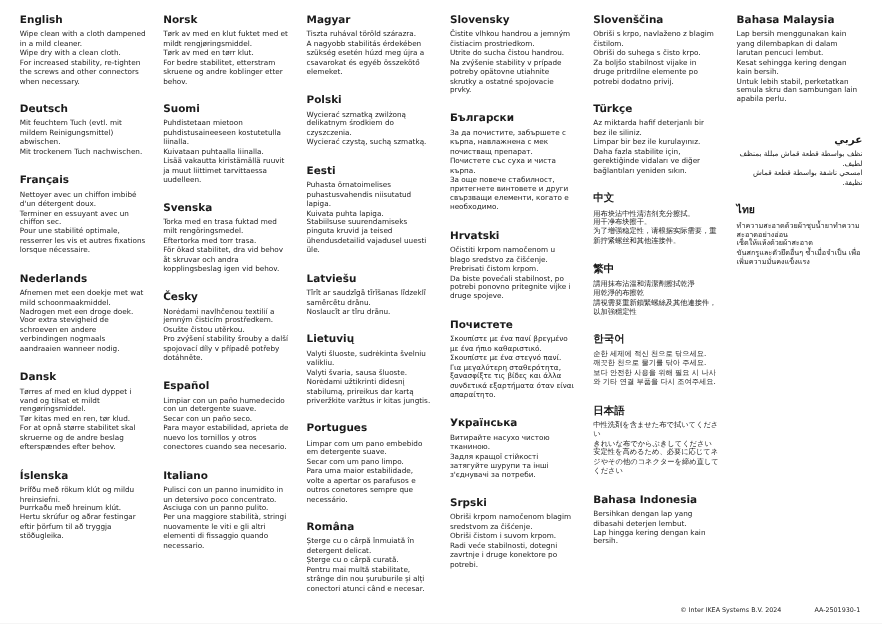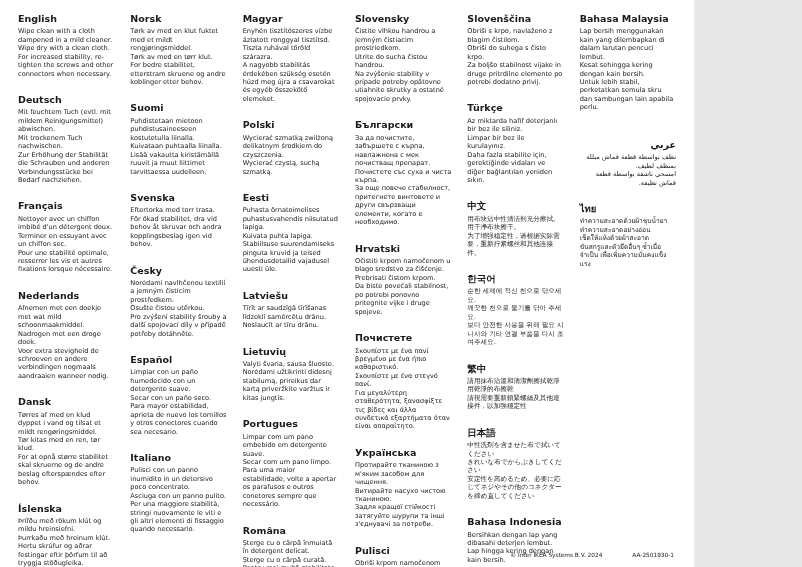--- a/index.html
+++ b/index.html
@@ -3,21 +3,21 @@
 <meta charset="utf-8">
 <title>Care Instructions</title>
 <style>
   html, body {
     margin: 0;
     padding: 0;
     background: #e8e8e8;
   }
   .page {
     position: relative;
-    width: 694px;
+    width: 802px;
     height: 567px;
     background: #ffffff;
     box-sizing: border-box;
     padding: 14px 18px 20px 18px;
     overflow: hidden;
     font-family: "DejaVu Sans", "Liberation Sans", sans-serif;
     color: #1a1a1a;
   }
   .grid {
     display: grid;
@@ -67,21 +67,20 @@
         <section class="section">
           <h2 class="lang-title">English</h2>
           <p class="line">Wipe clean with a cloth dampened in a mild cleaner.</p>
           <p class="line">Wipe dry with a clean cloth.</p>
           <p class="line">For increased stability, re-tighten the screws and other connectors when necessary.</p>
         </section>
         <section class="section">
           <h2 class="lang-title">Deutsch</h2>
           <p class="line">Mit feuchtem Tuch (evtl. mit mildem Reinigungsmittel) abwischen.</p>
           <p class="line">Mit trockenem Tuch nachwischen.</p>
-          <p class="line">Zur Erhöhung der Stabilität die Schrauben und anderen Verbindungsstücke bei Bedarf nachziehen.</p>
         </section>
         <section class="section">
           <h2 class="lang-title">Français</h2>
           <p class="line">Nettoyer avec un chiffon imbibé d'un détergent doux.</p>
           <p class="line">Terminer en essuyant avec un chiffon sec.</p>
           <p class="line">Pour une stabilité optimale, resserrer les vis et autres fixations lorsque nécessaire.</p>
         </section>
         <section class="section">
           <h2 class="lang-title">Nederlands</h2>
           <p class="line">Afnemen met een doekje met wat mild schoonmaakmiddel.</p>
@@ -109,20 +108,21 @@
           <p class="line">For bedre stabilitet, etterstram skruene og andre koblinger etter behov.</p>
         </section>
         <section class="section">
           <h2 class="lang-title">Suomi</h2>
           <p class="line">Puhdistetaan mietoon puhdistusaineeseen kostutetulla liinalla.</p>
           <p class="line">Kuivataan puhtaalla liinalla.</p>
           <p class="line">Lisää vakautta kiristämällä ruuvit ja muut liittimet tarvittaessa uudelleen.</p>
         </section>
         <section class="section">
           <h2 class="lang-title">Svenska</h2>
+          <p class="line">Torka med en trasa fuktad med milt rengöringsmedel.</p>
           <p class="line">Eftertorka med torr trasa.</p>
           <p class="line">För ökad stabilitet, dra vid behov åt skruvar och andra kopplingsbeslag igen vid behov.</p>
         </section>
         <section class="section">
           <h2 class="lang-title">Česky</h2>
           <p class="line">Norėdami navlhčenou textilií a jemným čisticím prostředkem.</p>
           <p class="line">Osušte čistou utěrkou.</p>
           <p class="line">Pro zvýšení stability šrouby a další spojovací díly v případě potřeby dotáhněte.</p>
         </section>
         <section class="section">
@@ -134,21 +134,20 @@
         <section class="section">
           <h2 class="lang-title">Italiano</h2>
           <p class="line">Pulisci con un panno inumidito in un detersivo poco concentrato.</p>
           <p class="line">Asciuga con un panno pulito.</p>
           <p class="line">Per una maggiore stabilità, stringi nuovamente le viti e gli altri elementi di fissaggio quando necessario.</p>
         </section>
       </div>
       <div class="column">
         <section class="section">
           <h2 class="lang-title">Magyar</h2>
-          <p class="line">Enyhén tisztítószeres vízbe áztatott ronggyal tisztítsd.</p>
           <p class="line">Tiszta ruhával töröld szárazra.</p>
           <p class="line">A nagyobb stabilitás érdekében szükség esetén húzd meg újra a csavarokat és egyéb összekötő elemeket.</p>
         </section>
         <section class="section">
           <h2 class="lang-title">Polski</h2>
           <p class="line">Wycierać szmatką zwilżoną delikatnym środkiem do czyszczenia.</p>
           <p class="line">Wycierać czystą, suchą szmatką.</p>
         </section>
         <section class="section">
           <h2 class="lang-title">Eesti</h2>
@@ -156,20 +155,21 @@
           <p class="line">Kuivata puhta lapiga.</p>
           <p class="line">Stabiilsuse suurendamiseks pinguta kruvid ja teised ühendusdetailid vajadusel uuesti üle.</p>
         </section>
         <section class="section">
           <h2 class="lang-title">Latviešu</h2>
           <p class="line">Tīrīt ar saudzīgā tīrīšanas līdzeklī samērcētu drānu.</p>
           <p class="line">Noslaucīt ar tīru drānu.</p>
         </section>
         <section class="section">
           <h2 class="lang-title">Lietuvių</h2>
+          <p class="line">Valyti šluoste, sudrėkinta švelniu valikliu.</p>
           <p class="line">Valyti švaria, sausa šluoste.</p>
           <p class="line">Norėdami užtikrinti didesnį stabilumą, prireikus dar kartą priveržkite varžtus ir kitas jungtis.</p>
         </section>
         <section class="section">
           <h2 class="lang-title">Portugues</h2>
           <p class="line">Limpar com um pano embebido em detergente suave.</p>
           <p class="line">Secar com um pano limpo.</p>
           <p class="line">Para uma maior estabilidade, volte a apertar os parafusos e outros conetores sempre que necessário.</p>
         </section>
         <section class="section">
@@ -199,26 +199,25 @@
           <p class="line">Da biste povećali stabilnost, po potrebi ponovno pritegnite vijke i druge spojeve.</p>
         </section>
         <section class="section">
           <h2 class="lang-title">Почистете</h2>
           <p class="line">Σκουπίστε με ένα πανί βρεγμένο με ένα ήπιο καθαριστικό.</p>
           <p class="line">Σκουπίστε με ένα στεγνό πανί.</p>
           <p class="line">Για μεγαλύτερη σταθερότητα, ξανασφίξτε τις βίδες και άλλα συνδετικά εξαρτήματα όταν είναι απαραίτητο.</p>
         </section>
         <section class="section">
           <h2 class="lang-title">Українська</h2>
-          <p class="line">Протирайте тканиною з м'яким засобом для чищення.</p>
           <p class="line">Витирайте насухо чистою тканиною.</p>
           <p class="line">Задля кращої стійкості затягуйте шурупи та інші з'єднувачі за потреби.</p>
         </section>
         <section class="section">
-          <h2 class="lang-title">Pulisci</h2>
+          <h2 class="lang-title">Srpski</h2>
           <p class="line">Obriši krpom namočenom blagim sredstvom za čišćenje.</p>
           <p class="line">Obriši čistom i suvom krpom.</p>
           <p class="line">Radi veće stabilnosti, dotegni zavrtnje i druge konektore po potrebi.</p>
         </section>
       </div>
       <div class="column">
         <section class="section">
           <h2 class="lang-title">Slovenščina</h2>
           <p class="line">Obriši s krpo, navlaženo z blagim čistilom.</p>
           <p class="line">Obriši do suhega s čisto krpo.</p>
@@ -230,30 +229,30 @@
           <p class="line">Limpar bir bez ile kurulayınız.</p>
           <p class="line">Daha fazla stabilite için, gerektiğinde vidaları ve diğer bağlantıları yeniden sıkın.</p>
         </section>
         <section class="section">
           <h2 class="lang-title">中文</h2>
           <p class="line">用布块沾中性清洁剂充分擦拭。</p>
           <p class="line">用干净布块擦干。</p>
           <p class="line">为了增强稳定性，请根据实际需要，重新拧紧螺丝和其他连接件。</p>
         </section>
         <section class="section">
+          <h2 class="lang-title">繁中</h2>
+          <p class="line">請用抹布沾溫和清潔劑擦拭乾淨</p>
+          <p class="line">用乾淨的布擦乾</p>
+          <p class="line">請視需要重新鎖緊螺絲及其他連接件，以加強穩定性</p>
+        </section>
+        <section class="section">
           <h2 class="lang-title">한국어</h2>
           <p class="line">순한 세제에 적신 천으로 닦으세요.</p>
           <p class="line">깨끗한 천으로 물기를 닦아 주세요.</p>
           <p class="line">보다 안전한 사용을 위해 필요 시 나사와 기타 연결 부품을 다시 조여주세요.</p>
-        </section>
-        <section class="section">
-          <h2 class="lang-title">繁中</h2>
-          <p class="line">請用抹布沾溫和清潔劑擦拭乾淨</p>
-          <p class="line">用乾淨的布擦乾</p>
-          <p class="line">請視需要重新鎖緊螺絲及其他連接件，以加強穩定性</p>
         </section>
         <section class="section">
           <h2 class="lang-title">日本語</h2>
           <p class="line">中性洗剤を含ませた布で拭いてください</p>
           <p class="line">きれいな布でからぶきしてください</p>
           <p class="line">安定性を高めるため、必要に応じてネジやその他のコネクターを締め直してください</p>
         </section>
         <section class="section">
           <h2 class="lang-title">Bahasa Indonesia</h2>
           <p class="line">Bersihkan dengan lap yang dibasahi deterjen lembut.</p>

